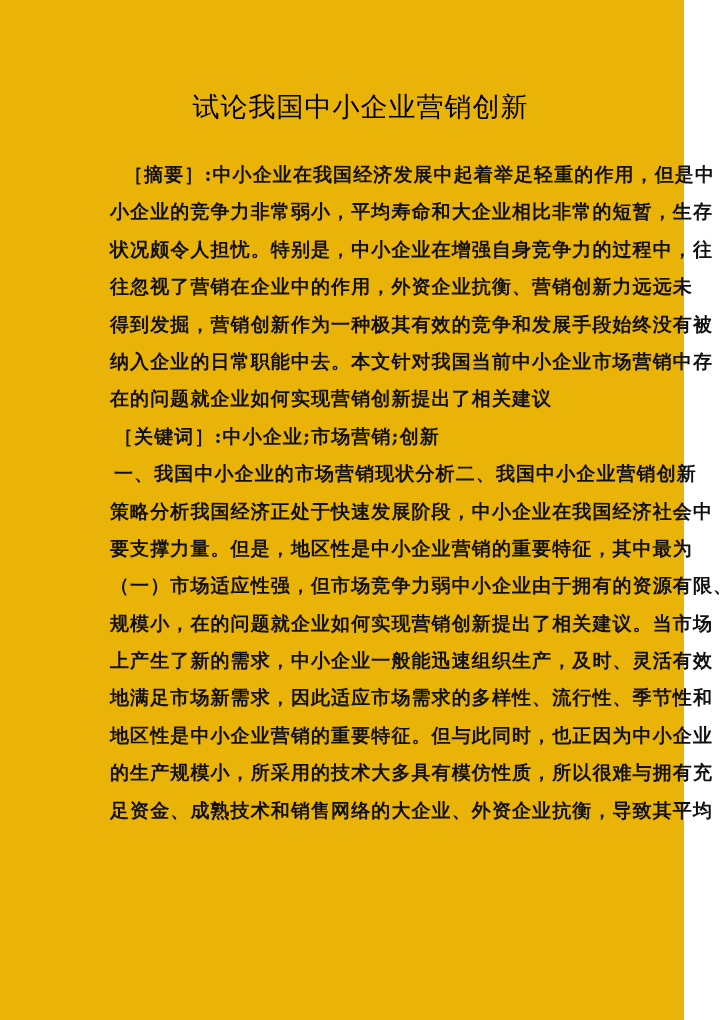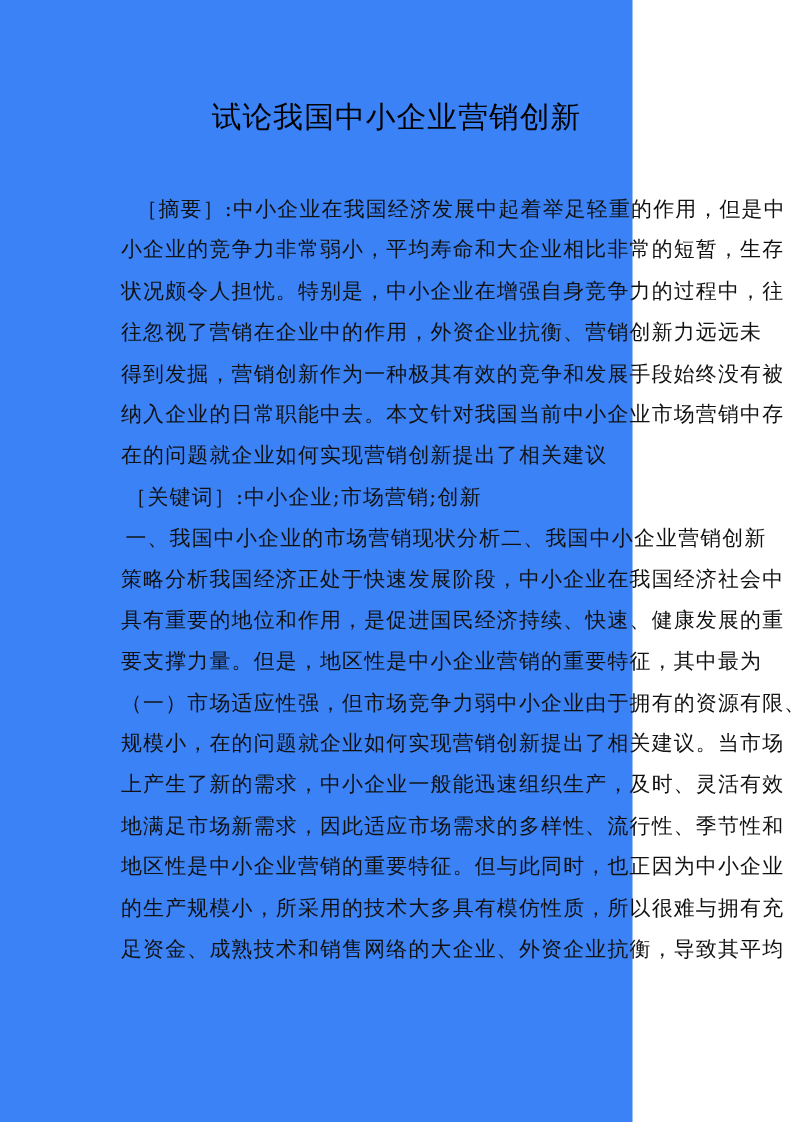--- a/index.html
+++ b/index.html
@@ -1,42 +1,41 @@
 <!DOCTYPE html>
 <html><head>
 <meta charset="utf-8">
 <style>
   html, body { margin: 0; padding: 0; background: #ffffff; }
   body { width: 721px; height: 1020px; overflow: hidden; position: relative;
          font-family: "DejaVu Serif", "Liberation Serif", serif; color: #111; }
-  .page { position: absolute; left: 0; top: 0; width: 575px; height: 1020px; background: #3b82f6; }
+  .page { position: absolute; left: 0; top: 0; width: 684px; height: 1020px; background: #eab308; }
   .title { position: absolute; left: 0; width: 721px; top: 88px; text-align: center;
            font-size: 27px; letter-spacing: 1px; line-height: 38px; color: #000; }
-  .body { position: absolute; left: 110px; top: 172px; width: 504px; }
+  .body { position: absolute; left: 110px; top: 156px; width: 504px; font-weight: bold; }
   .line { height: 37.4px; line-height: 37.4px; font-size: 19px; white-space: nowrap;
           letter-spacing: 1.1px; text-align: justify; text-align-last: justify; }
   .line.last { text-align-last: left; }
 </style>
 </head>
 <body>
 
 <div class="page">
   <div class="title">试论我国中小企业营销创新</div>
   <div class="body">
     <div class="line" style="padding-left:14px"> ［摘要］:中小企业在我国经济发展中起着举足轻重的作用，但是中</div>
     <div class="line">小企业的竞争力非常弱小，平均寿命和大企业相比非常的短暂，生存</div>
     <div class="line">状况颇令人担忧。特别是，中小企业在增强自身竞争力的过程中，往</div>
     <div class="line">往忽视了营销在企业中的作用，外资企业抗衡、营销创新力远远未</div>
     <div class="line">得到发掘，营销创新作为一种极其有效的竞争和发展手段始终没有被</div>
     <div class="line">纳入企业的日常职能中去。本文针对我国当前中小企业市场营销中存</div>
     <div class="line last">在的问题就企业如何实现营销创新提出了相关建议</div>
     <div class="line last" style="padding-left:4px">［关键词］:中小企业;市场营销;创新</div>
     <div class="line" style="padding-left:4px"> 一、我国中小企业的市场营销现状分析二、我国中小企业营销创新</div>
     <div class="line">策略分析我国经济正处于快速发展阶段，中小企业在我国经济社会中</div>
-    <div class="line">具有重要的地位和作用，是促进国民经济持续、快速、健康发展的重</div>
     <div class="line">要支撑力量。但是，地区性是中小企业营销的重要特征，其中最为</div>
     <div class="line">（一）市场适应性强，但市场竞争力弱中小企业由于拥有的资源有限、</div>
     <div class="line">规模小，在的问题就企业如何实现营销创新提出了相关建议。当市场</div>
     <div class="line">上产生了新的需求，中小企业一般能迅速组织生产，及时、灵活有效</div>
     <div class="line">地满足市场新需求，因此适应市场需求的多样性、流行性、季节性和</div>
     <div class="line">地区性是中小企业营销的重要特征。但与此同时，也正因为中小企业</div>
     <div class="line">的生产规模小，所采用的技术大多具有模仿性质，所以很难与拥有充</div>
     <div class="line">足资金、成熟技术和销售网络的大企业、外资企业抗衡，导致其平均</div>
   </div>
 </div>

